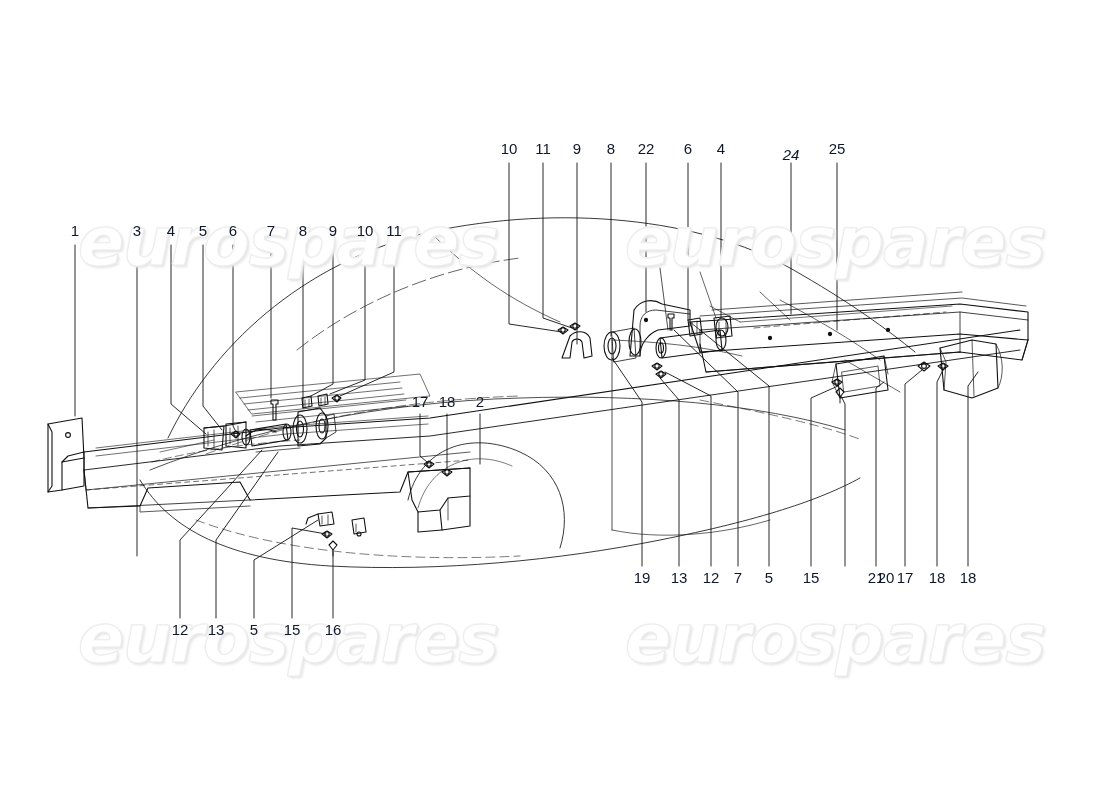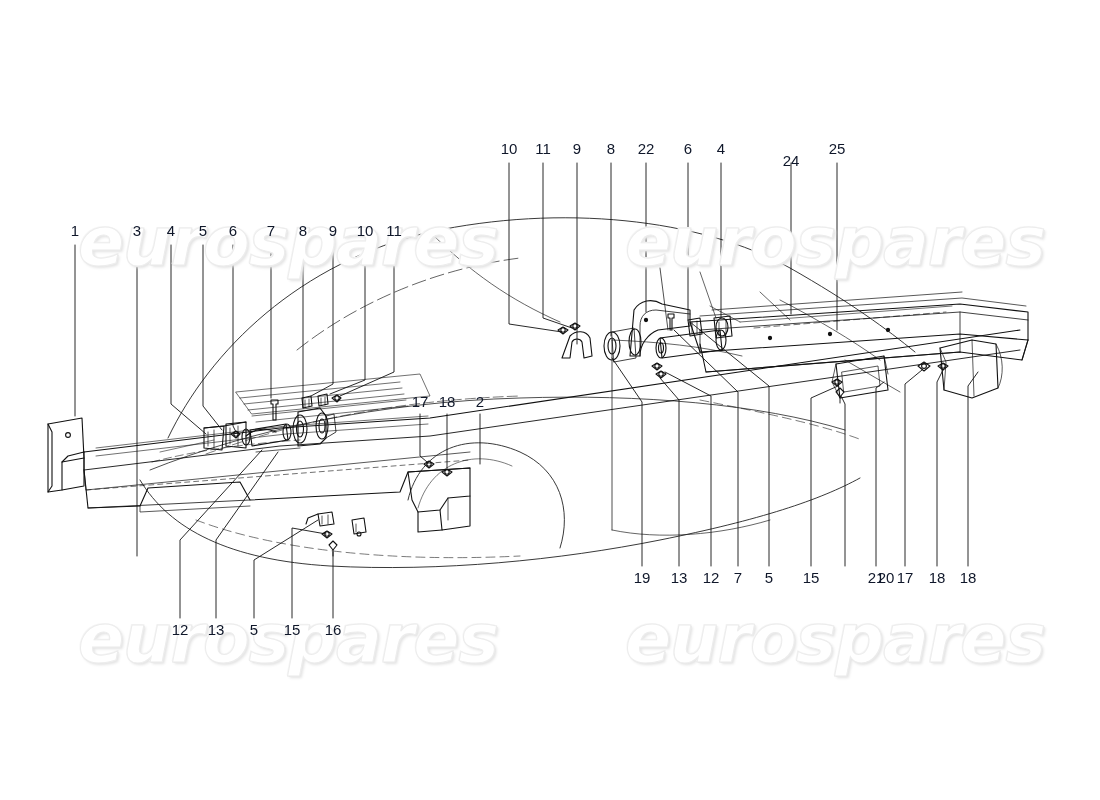--- a/index.html
+++ b/index.html
@@ -329,21 +329,21 @@
   <div class="num" style="left:292px; top:621px;">15</div>
   <div class="num" style="left:333px; top:621px;">16</div>
 
   <div class="num" style="left:509px; top:140px;">10</div>
   <div class="num" style="left:543px; top:140px;">11</div>
   <div class="num" style="left:577px; top:140px;">9</div>
   <div class="num" style="left:611px; top:140px;">8</div>
   <div class="num" style="left:646px; top:140px;">22</div>
   <div class="num" style="left:688px; top:140px;">6</div>
   <div class="num" style="left:721px; top:140px;">4</div>
-  <div class="num" style="left:791px; top:152px;">24</div>
+  <div class="num" style="left:791px; top:146px;font-style:italic;">24</div>
   <div class="num" style="left:837px; top:140px;">25</div>
 
   <div class="num" style="left:642px; top:569px;">19</div>
   <div class="num" style="left:679px; top:569px;">13</div>
   <div class="num" style="left:711px; top:569px;">12</div>
   <div class="num" style="left:738px; top:569px;">7</div>
   <div class="num" style="left:769px; top:569px;">5</div>
   <div class="num" style="left:811px; top:569px;">15</div>
   <div class="num" style="left:845px; top:569px;margin-left:41px;">20</div>
   <div class="num" style="left:876px; top:569px;text-align:center;">21</div>

